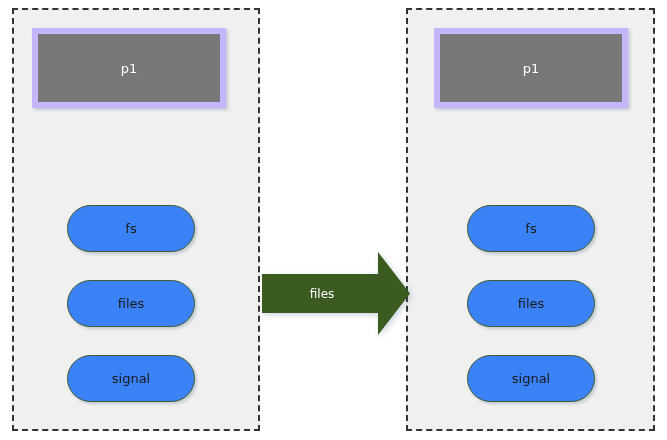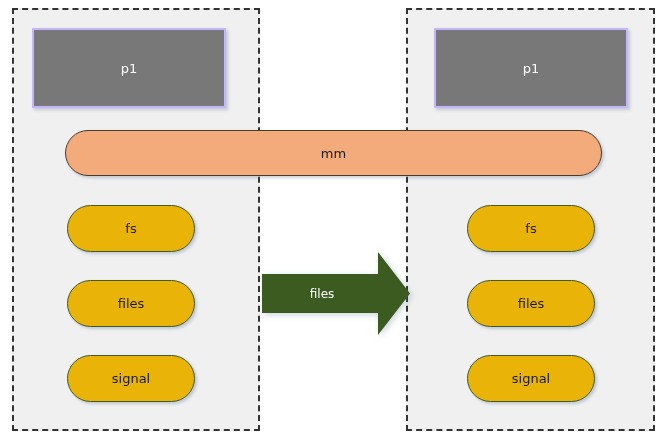--- a/index.html
+++ b/index.html
@@ -25,21 +25,21 @@
     border: 2px dashed #333333;
     box-sizing: border-box;
   }
   #panel-src { left: 12px;  top: 8px;  width: 248px; height: 423px; }
   #panel-dst { left: 406px; top: 8px;  width: 249px; height: 423px; }
 
   
   .proc-box {
     position: absolute;
     background: #787878;
-    border: 2px solid #c4b5fd;
+    border: 6px solid #c4b5fd;
     box-sizing: border-box;
     display: flex;
     align-items: center;
     justify-content: center;
     color: #ffffff;
     font-size: 13px;
     box-shadow: 2px 2px 3px rgba(80,110,140,0.30);
   }
 
   
@@ -52,21 +52,21 @@
     font-size: 13px;
     color: #1a1a1a;
     box-shadow: 2px 2px 3px rgba(80,110,140,0.30);
   }
   .pill-mm {
     background: #f4ab7c;
     border: 1px solid #4a3b2f;
     border-radius: 999px;
   }
   .pill-green {
-    background: #eab308;
+    background: #3b82f6;
     border: 1px solid #3f5b30;
     border-radius: 999px;
   }
 
   
   #copy-arrow {
     position: absolute;
     left: 262px;
     top: 252px;
     width: 148px;
@@ -98,23 +98,20 @@
   <div class="panel" id="panel-dst"></div>
 
   <div class="proc-box" style="left:32px; top:28px; width:194px; height:80px;">
     <span>p1</span>
   </div>
 
   <div class="proc-box" style="left:434px; top:28px; width:194px; height:80px;">
     <span>p1</span>
   </div>
 
-  <div class="pill pill-mm" style="left:65px; top:130px; width:537px; height:46px;">
-    <span>mm</span>
-  </div>
 
   <div class="pill pill-green" style="left:67px; top:205px; width:128px; height:47px;">
     <span>fs</span>
   </div>
 
   <div class="pill pill-green" style="left:67px; top:280px; width:128px; height:47px;">
     <span>files</span>
   </div>
 
   <div class="pill pill-green" style="left:67px; top:355px; width:128px; height:47px;">

